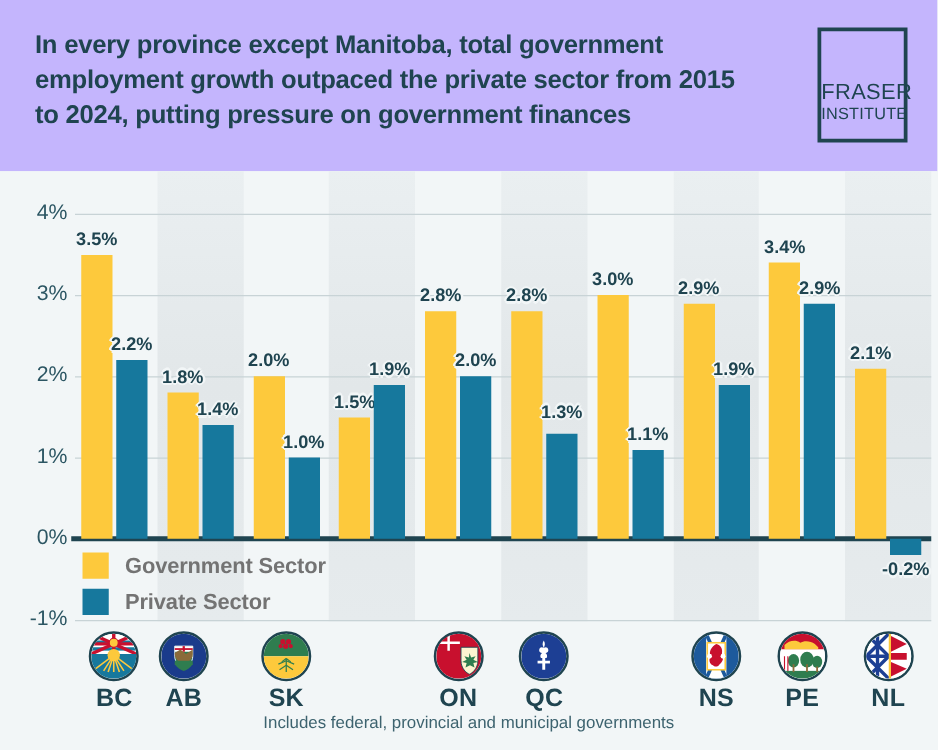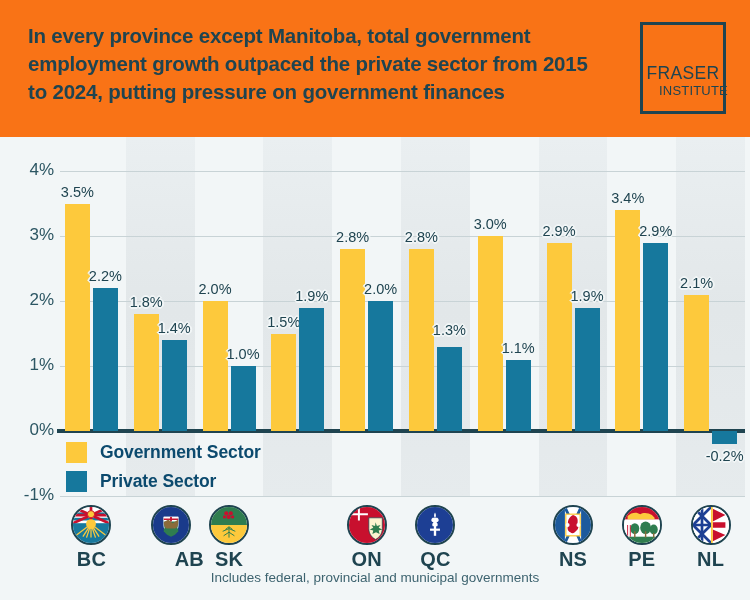--- a/index.html
+++ b/index.html
@@ -23,40 +23,40 @@
     height: 600px;
     background: #f2f6f7;
   }
 
   
   .header {
     position: absolute;
     left: 0; top: 0;
     width: 750px;
     height: 137px;
-    background: #f97316;
+    background: #c4b5fd;
   }
 
   .header-title {
     position: absolute;
     left: 28px;
     top: 22px;
     width: 580px;
     font-size: 20.5px;
     font-weight: bold;
     line-height: 28px;
     letter-spacing: -0.2px;
     color: #1f4450;
   }
 
   .logo {
     position: absolute;
     right: 24px;
     top: 22px;
-    width: 86px;
+    width: 72px;
     height: 92px;
     border: 3px solid #1f4450;
     text-decoration: underline;
   }
   .logo-text {
     position: absolute;
     left: 0; right: 0;
     bottom: 13px;
     text-align: center;
     color: #1f4450;
@@ -65,21 +65,20 @@
     font-size: 17.5px;
     font-weight: normal;
     letter-spacing: 0.3px;
     line-height: 19px;
   }
   .logo-line2 {
     font-size: 13px;
     font-weight: normal;
     letter-spacing: 0.2px;
     line-height: 15px;
-    margin-left: 16px;
   }
 
   
   .plot {
     position: absolute;
     left: 0;
     top: 137px;
     width: 750px;
     height: 463px;
     background: #f2f6f7;
@@ -126,21 +125,21 @@
   .bar {
     position: absolute;
     border-radius: 0;
   }
   .bar.gov  { background: #fdc93c; }
   .bar.priv { background: #16789d; }
 
   .bar-label {
     position: absolute;
     font-size: 14.5px;
-    font-weight: normal;
+    font-weight: bold;
     color: #1f4450;
     text-align: center;
     white-space: nowrap;
     text-shadow:
       1px 1px 0 #f2f6f7, -1px 1px 0 #f2f6f7,
       1px -1px 0 #f2f6f7, -1px -1px 0 #f2f6f7,
       0 2px 0 #f2f6f7, 0 -2px 0 #f2f6f7,
       2px 0 0 #f2f6f7, -2px 0 0 #f2f6f7;
   }
 
@@ -159,21 +158,21 @@
     width: 21px;
     height: 21px;
     margin-right: 13px;
     flex: none;
   }
   .legend-swatch.gov  { background: #fdc93c; }
   .legend-swatch.priv { background: #16789d; }
   .legend-label {
     font-size: 17.5px;
     font-weight: bold;
-    color: #0c4a6e;
+    color: #737373;
     letter-spacing: -0.1px;
   }
 
   
   .provinces {
     position: absolute;
     left: 0;
     top: 368px;
     width: 750px;
     height: 64px;
@@ -329,21 +328,21 @@
         <line x1="20" y1="19" x2="4" y2="31"></line>
                 <line x1="20" y1="19" x2="36" y2="31"></line>
         <line x1="20" y1="19" x2="15" y2="34"></line>
                 <line x1="20" y1="19" x2="25" y2="34"></line>
               </g>
         <circle cx="20" cy="19" r="5.5" fill="#fdc93c"></circle>
             </svg>
           </div>
           <div class="province-code">BC</div>
         </div>
-        <div class="province" style="left: 138px; text-align: right;">
+        <div class="province" style="left: 114px;">
           <div class="flag">
             <svg viewBox="0 0 40 40">
               <rect width="40" height="40" fill="#1a3b8b"></rect>
         <path d="M12 11h16v9c0 6-5 9-8 10-3-1-8-4-8-10z" fill="#2f7d4f" stroke="#fff" stroke-width="0.8"></path>
         <path d="M12 11h16v5H12z" fill="#fff"></path>
               <rect x="19" y="11" width="2" height="5" fill="#c8102e"></rect>
         <rect x="12" y="12.8" width="16" height="1.6" fill="#c8102e"></rect>
         <path d="M12 17l5-3 5 4 6-4v4c0 5-5 8-8 9-3-1-8-4-8-9z" fill="#8a6b3a"></path>
         <path d="M12 24h16v3c-2 3-5 5-8 6-3-1-6-3-8-6z" fill="#2f7d4f"></path>
             </svg>

